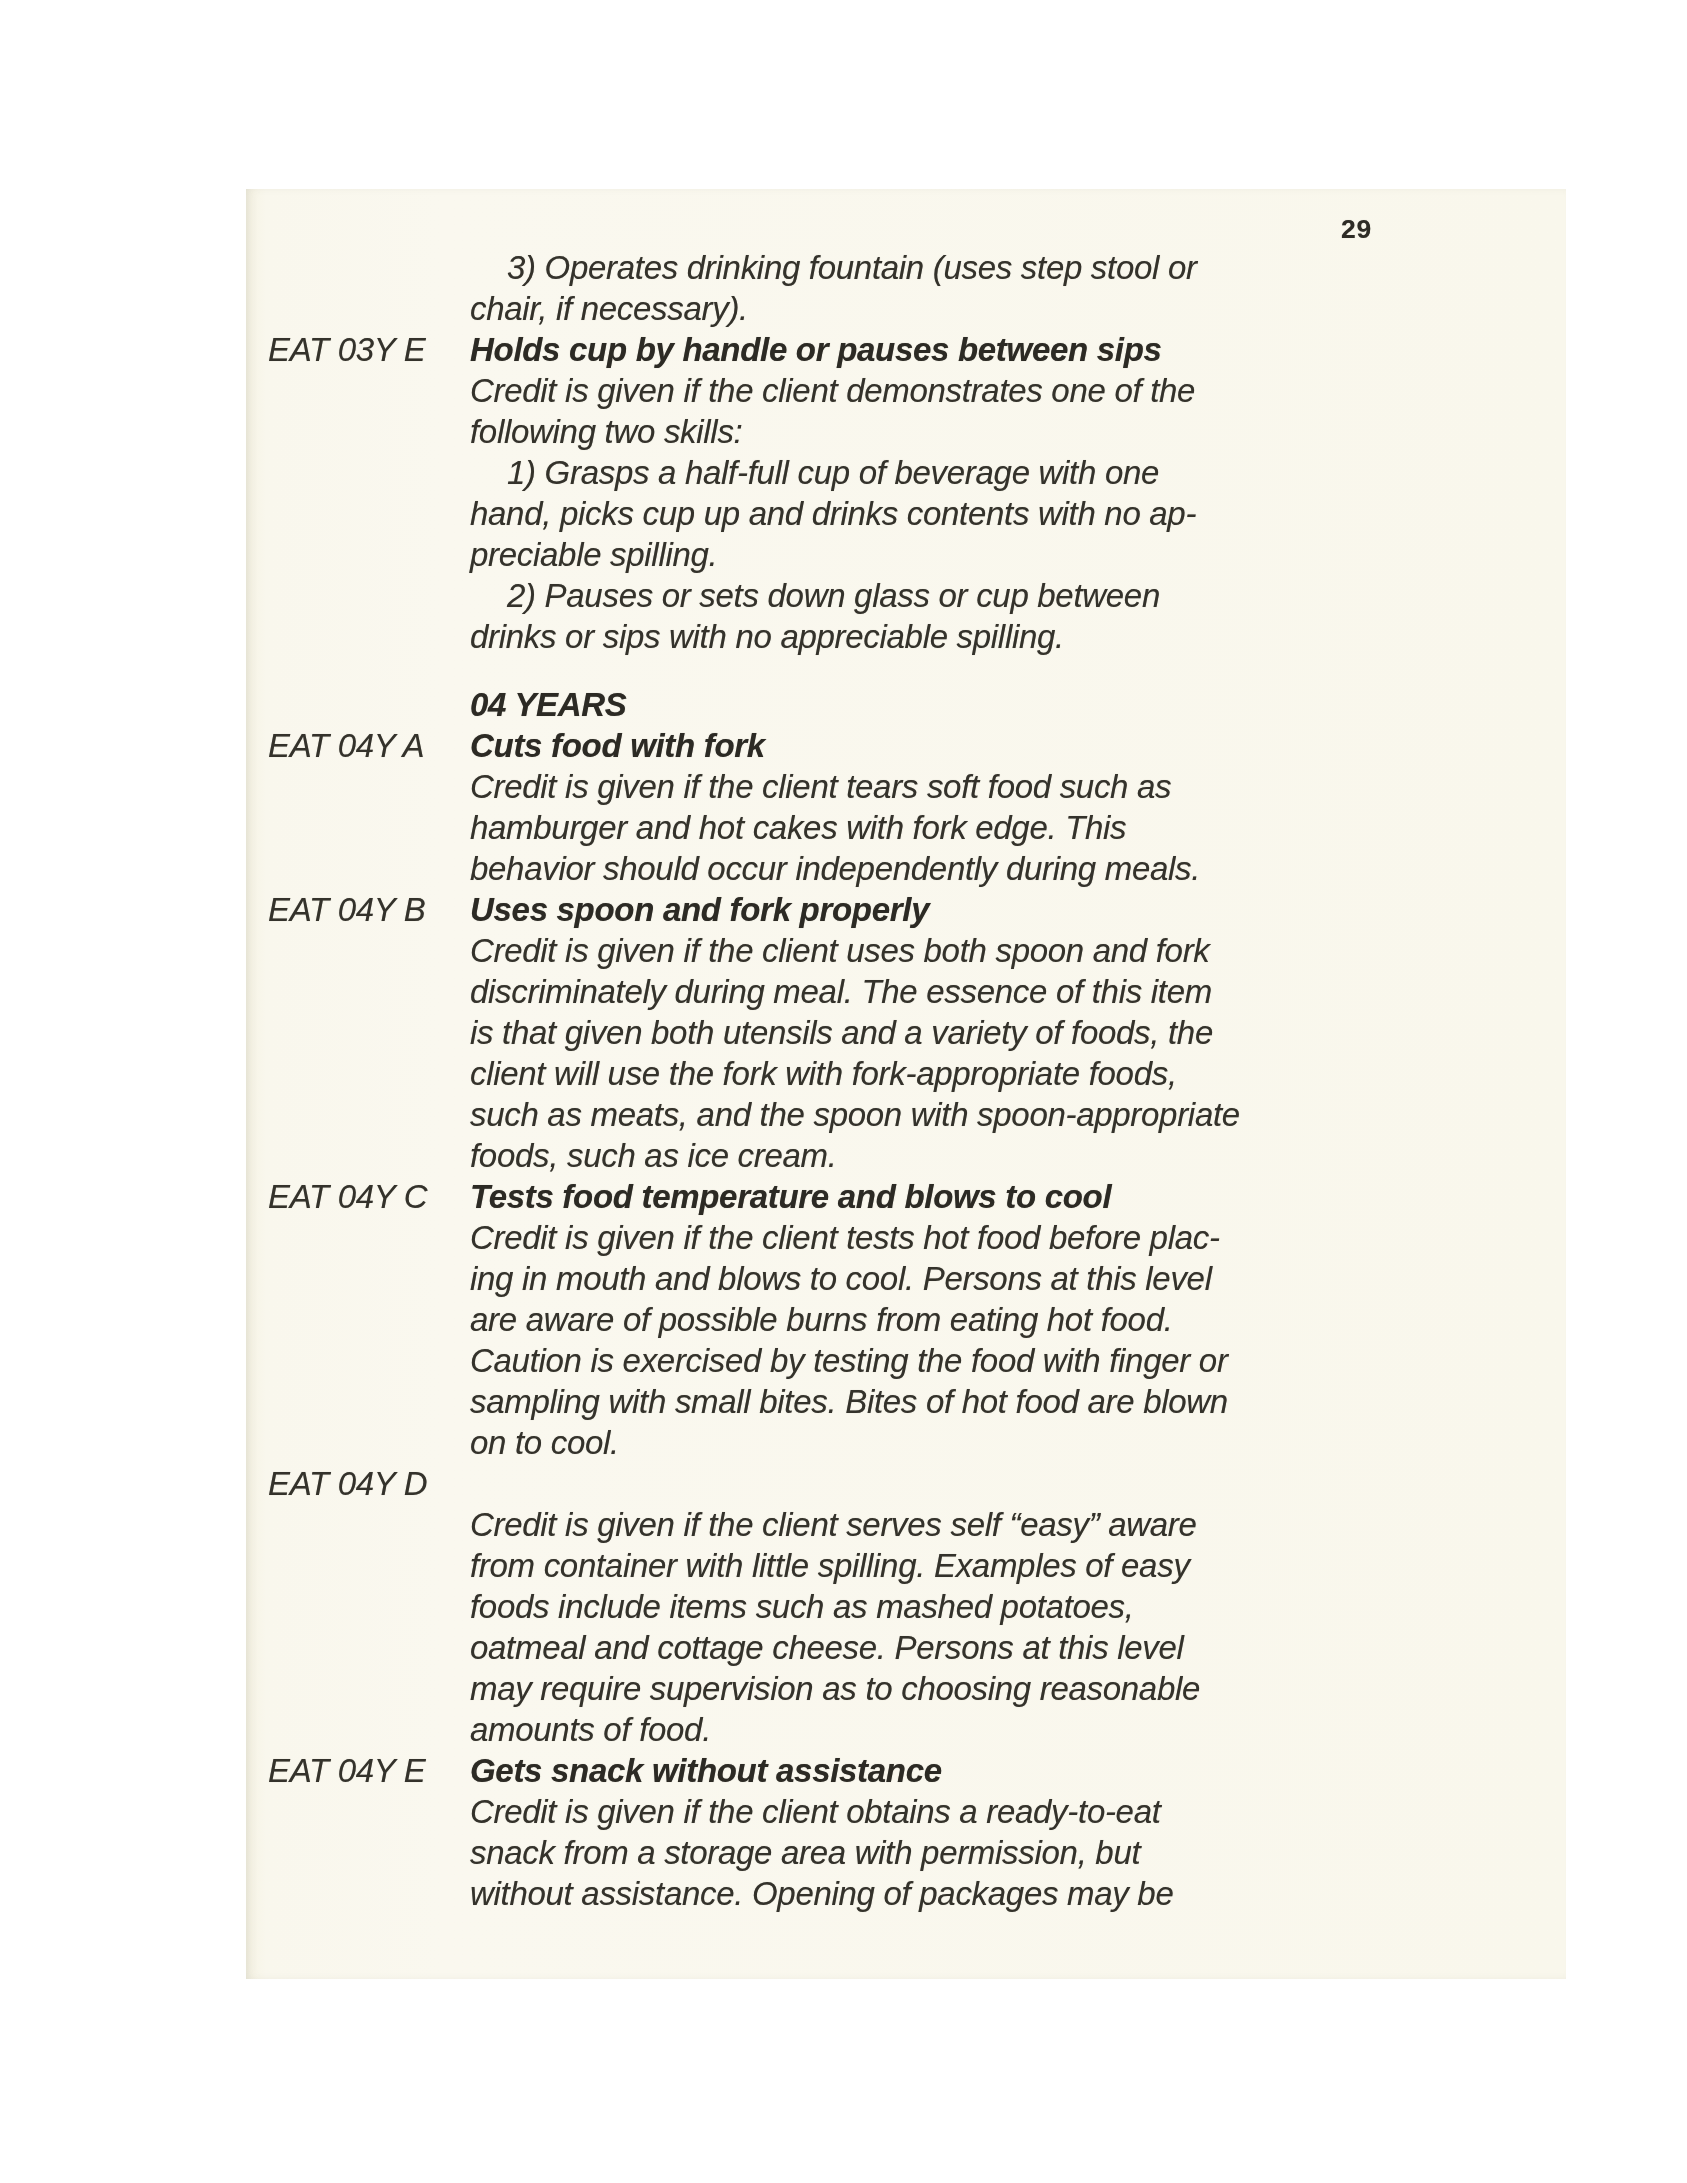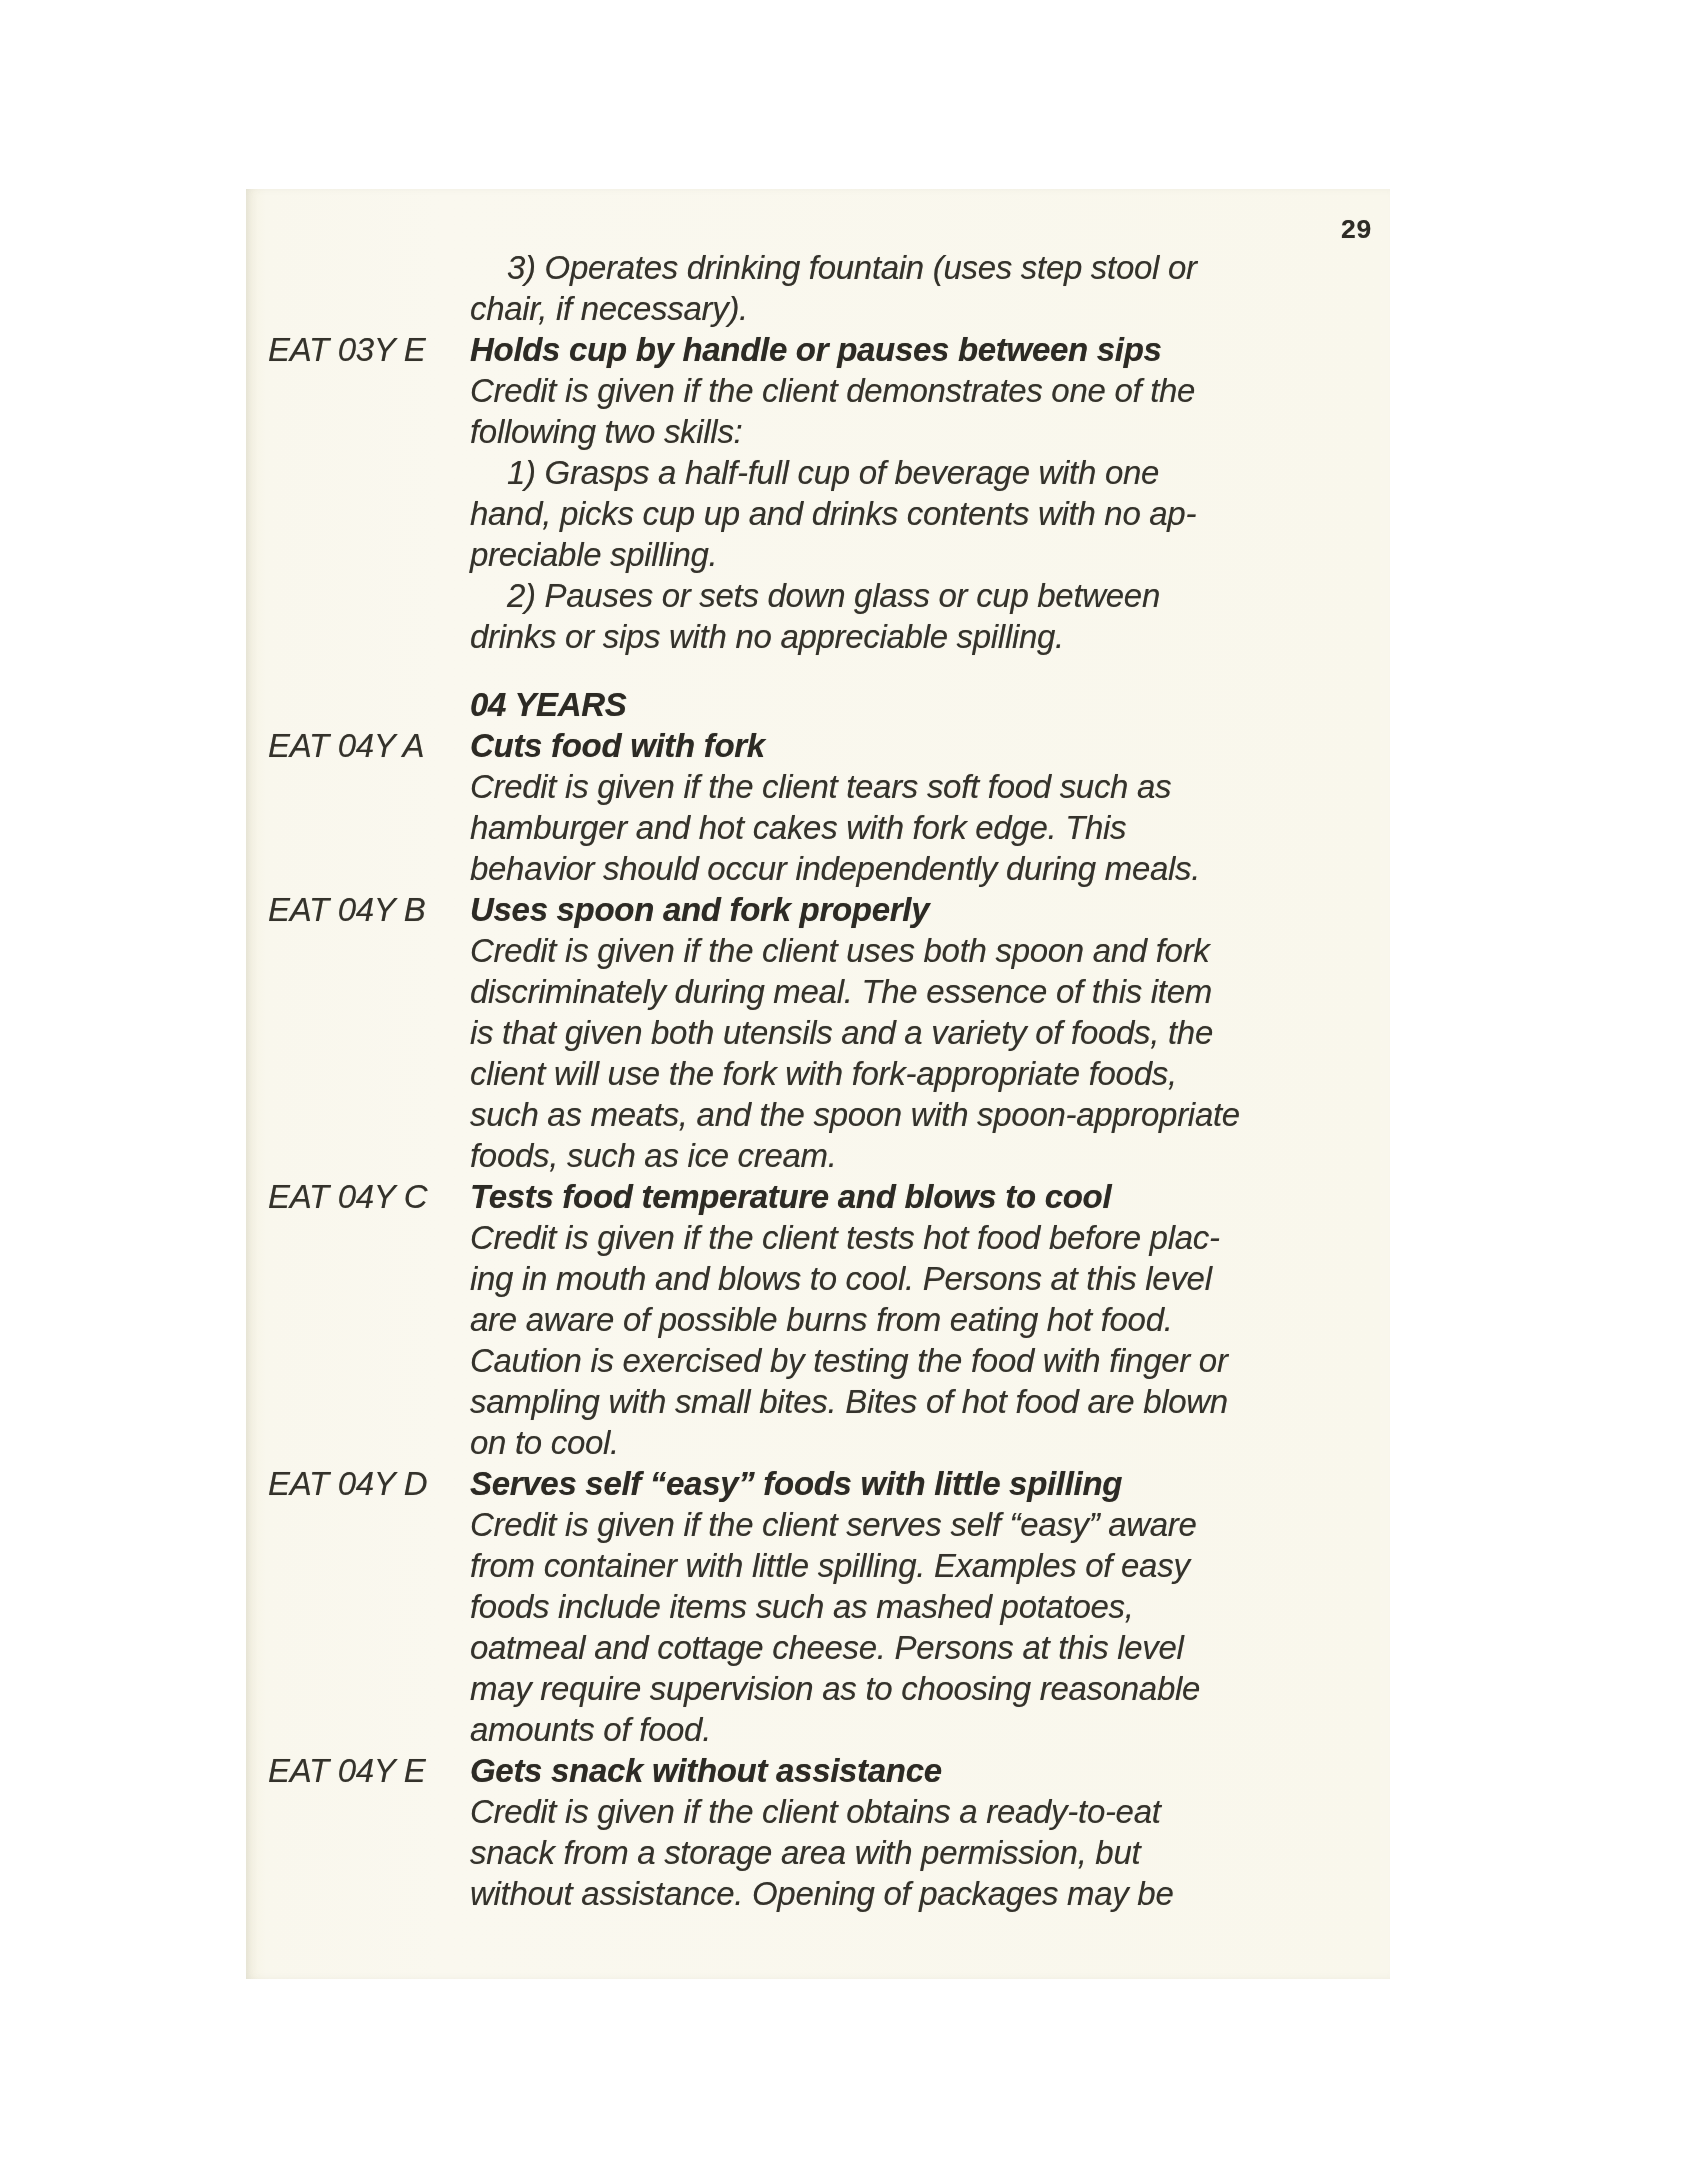--- a/index.html
+++ b/index.html
@@ -12,21 +12,21 @@
     width: 1687px;
     height: 2183px;
     background: #ffffff;
     overflow: hidden;
     font-family: "Liberation Sans", "DejaVu Sans", sans-serif;
   }
   .page {
     position: absolute;
     left: 246px;
     top: 189px;
-    width: 1144px;
+    width: 1320px;
     height: 1790px;
     background: linear-gradient(90deg, #f6f3e4 0px, #f9f7ed 20px, #faf8ef 198px, #f9f7ec 100%);
     box-shadow: inset 5.3px 0 12px -5.3px rgba(80,75,60,0.18);
     color: #33312b;
   }
   .pageno {
     position: absolute;
     left: 1095px;
     top: 25px;
     font-size: 26.5px;
@@ -104,21 +104,21 @@
         <div class="row body"><span class="txt">client will use the fork with fork-appropriate foods,</span></div>
         <div class="row body"><span class="txt">such as meats, and the spoon with spoon-appropriate</span></div>
         <div class="row body"><span class="txt">foods, such as ice cream.</span></div>
         <div class="row heading"><span class="label">EAT 04Y C</span><span class="txt">Tests food temperature and blows to cool</span></div>
         <div class="row body"><span class="txt">Credit is given if the client tests hot food before plac-</span></div>
         <div class="row body"><span class="txt">ing in mouth and blows to cool. Persons at this level</span></div>
         <div class="row body"><span class="txt">are aware of possible burns from eating hot food.</span></div>
         <div class="row body"><span class="txt">Caution is exercised by testing the food with finger or</span></div>
         <div class="row body"><span class="txt">sampling with small bites. Bites of hot food are blown</span></div>
         <div class="row body"><span class="txt">on to cool.</span></div>
-        <div class="row heading"><span class="label">EAT 04Y D</span><span class="txt">Serves self “easy” foods with little spilling</span></div>
+        <div class="row heading"><span class="label">EAT 04Y D</span></div>
         <div class="row body"><span class="txt">Credit is given if the client serves self “easy” aware</span></div>
         <div class="row body"><span class="txt">from container with little spilling. Examples of easy</span></div>
         <div class="row body"><span class="txt">foods include items such as mashed potatoes,</span></div>
         <div class="row body"><span class="txt">oatmeal and cottage cheese. Persons at this level</span></div>
         <div class="row body"><span class="txt">may require supervision as to choosing reasonable</span></div>
         <div class="row body"><span class="txt">amounts of food.</span></div>
         <div class="row heading"><span class="label">EAT 04Y E</span><span class="txt">Gets snack without assistance</span></div>
         <div class="row body"><span class="txt">Credit is given if the client obtains a ready-to-eat</span></div>
         <div class="row body"><span class="txt">snack from a storage area with permission, but</span></div>
         <div class="row body"><span class="txt">without assistance. Opening of packages may be</span></div>

